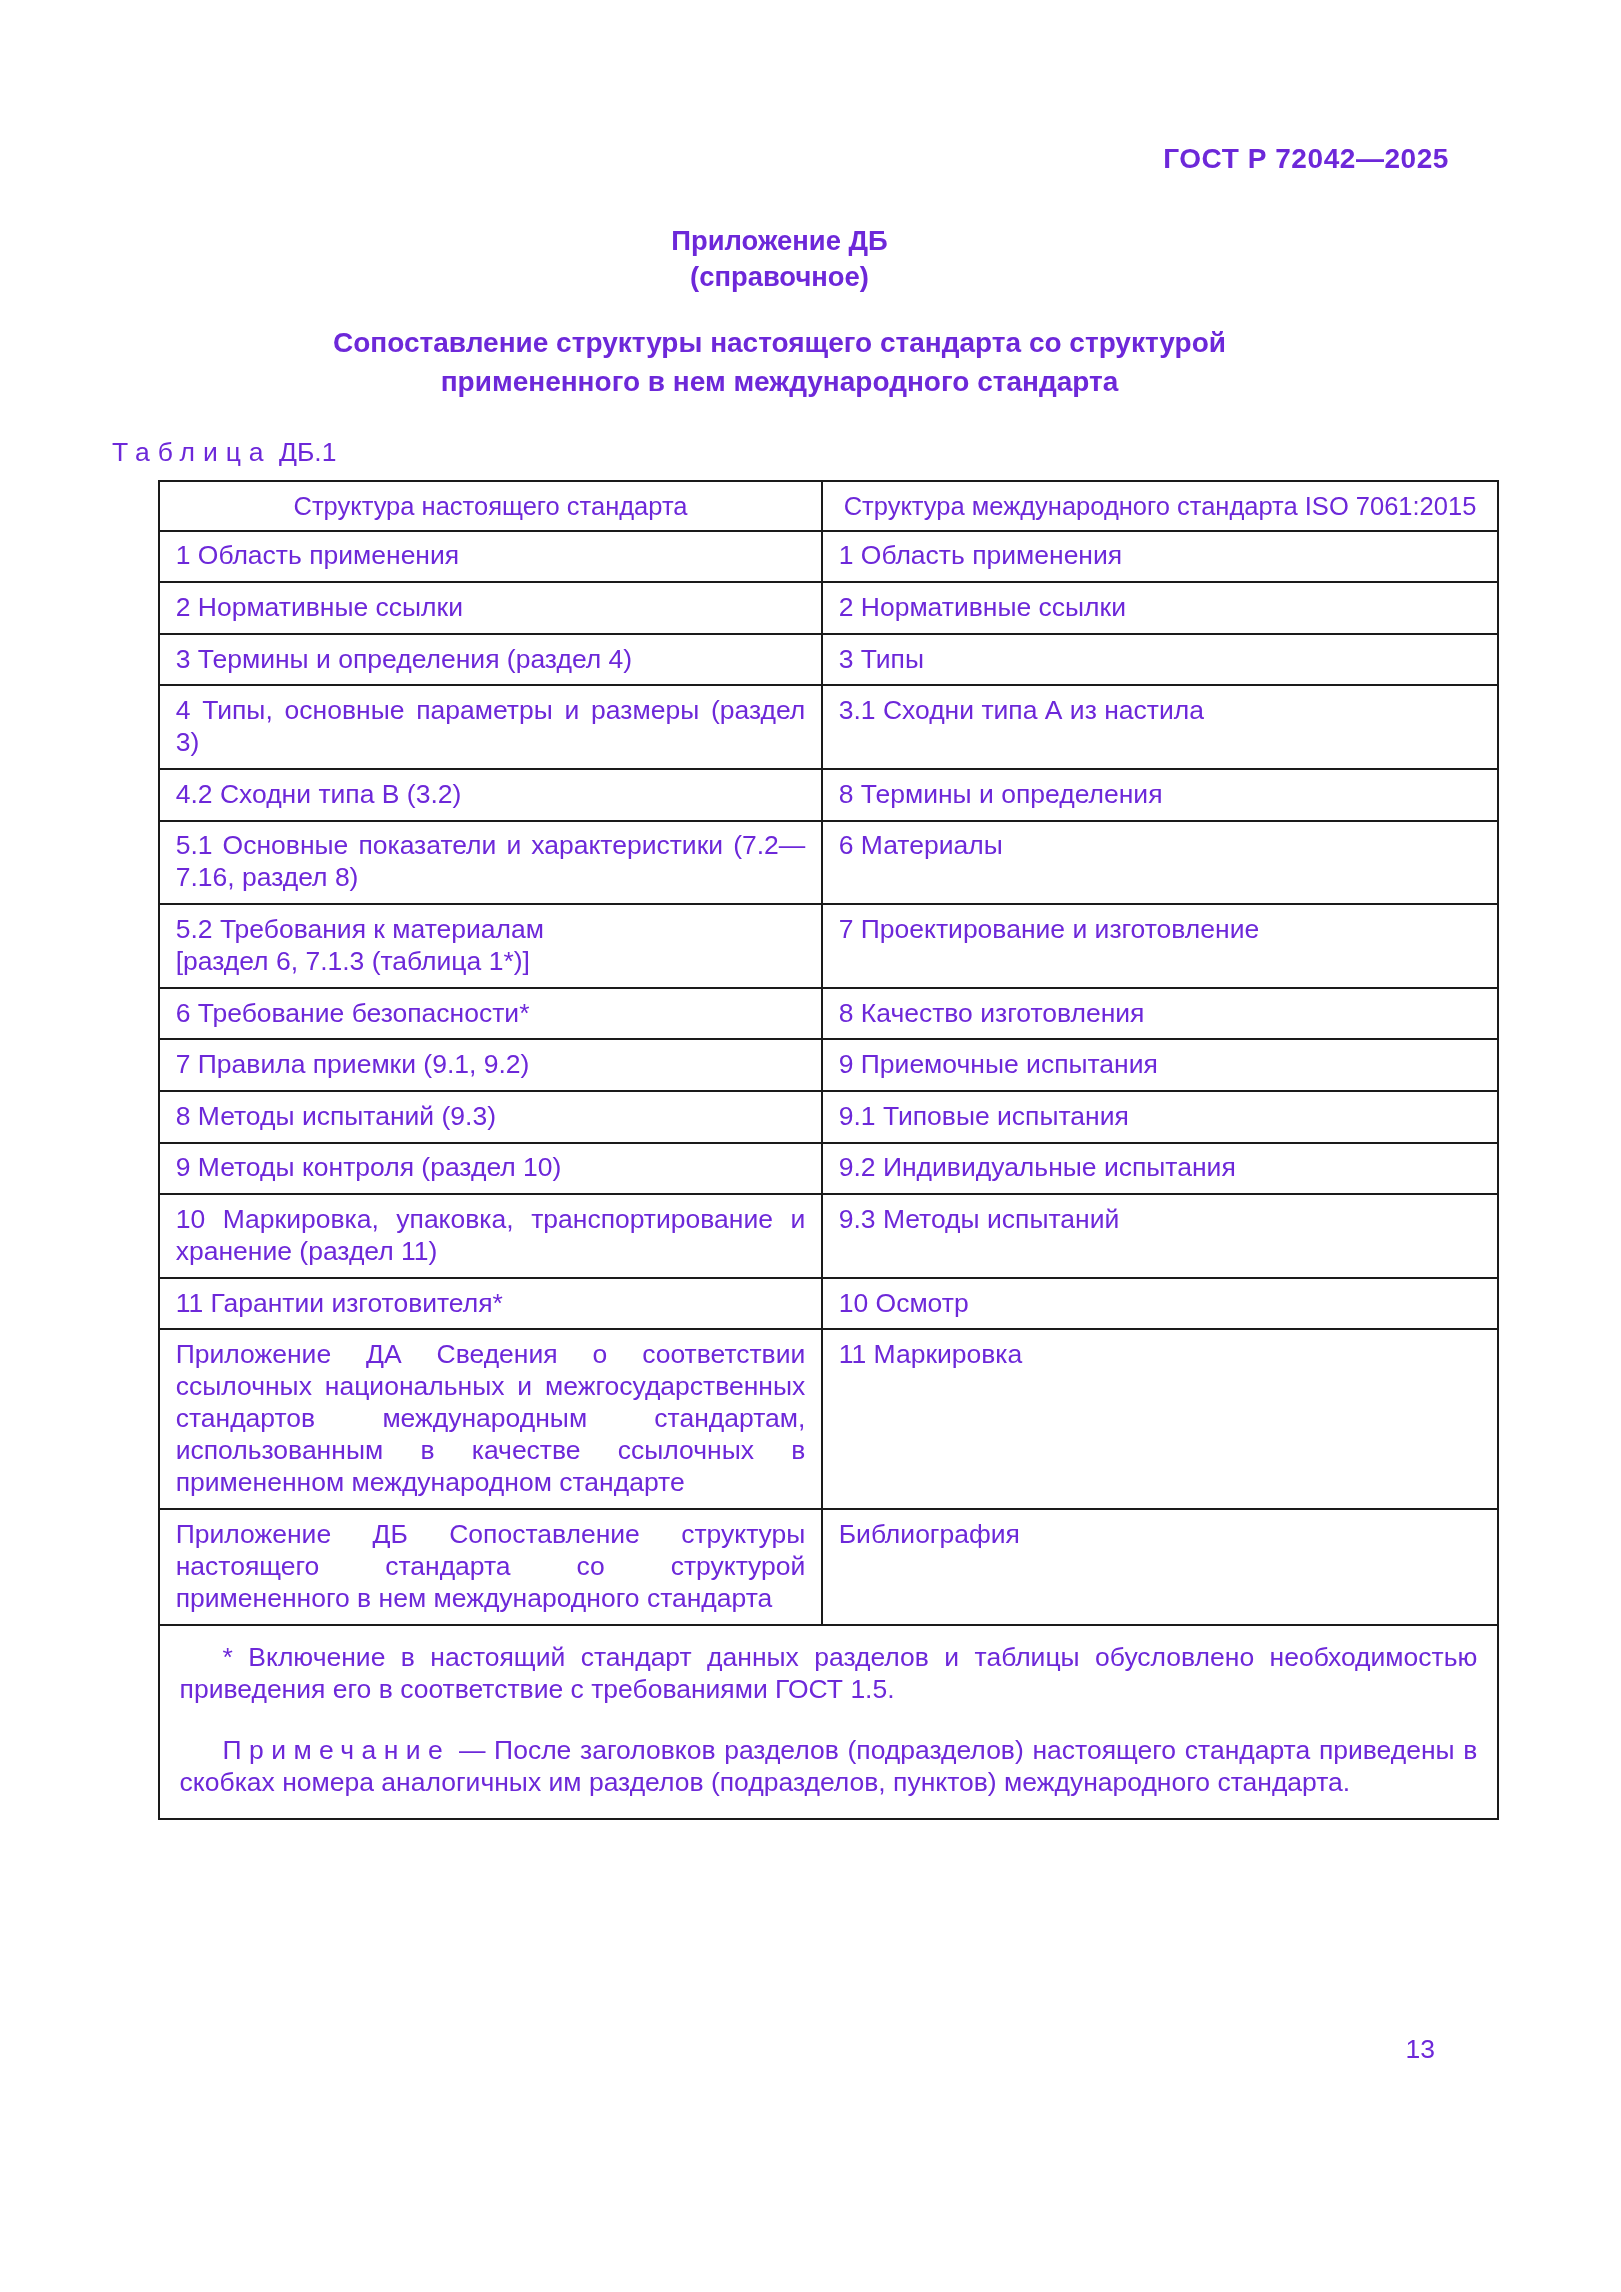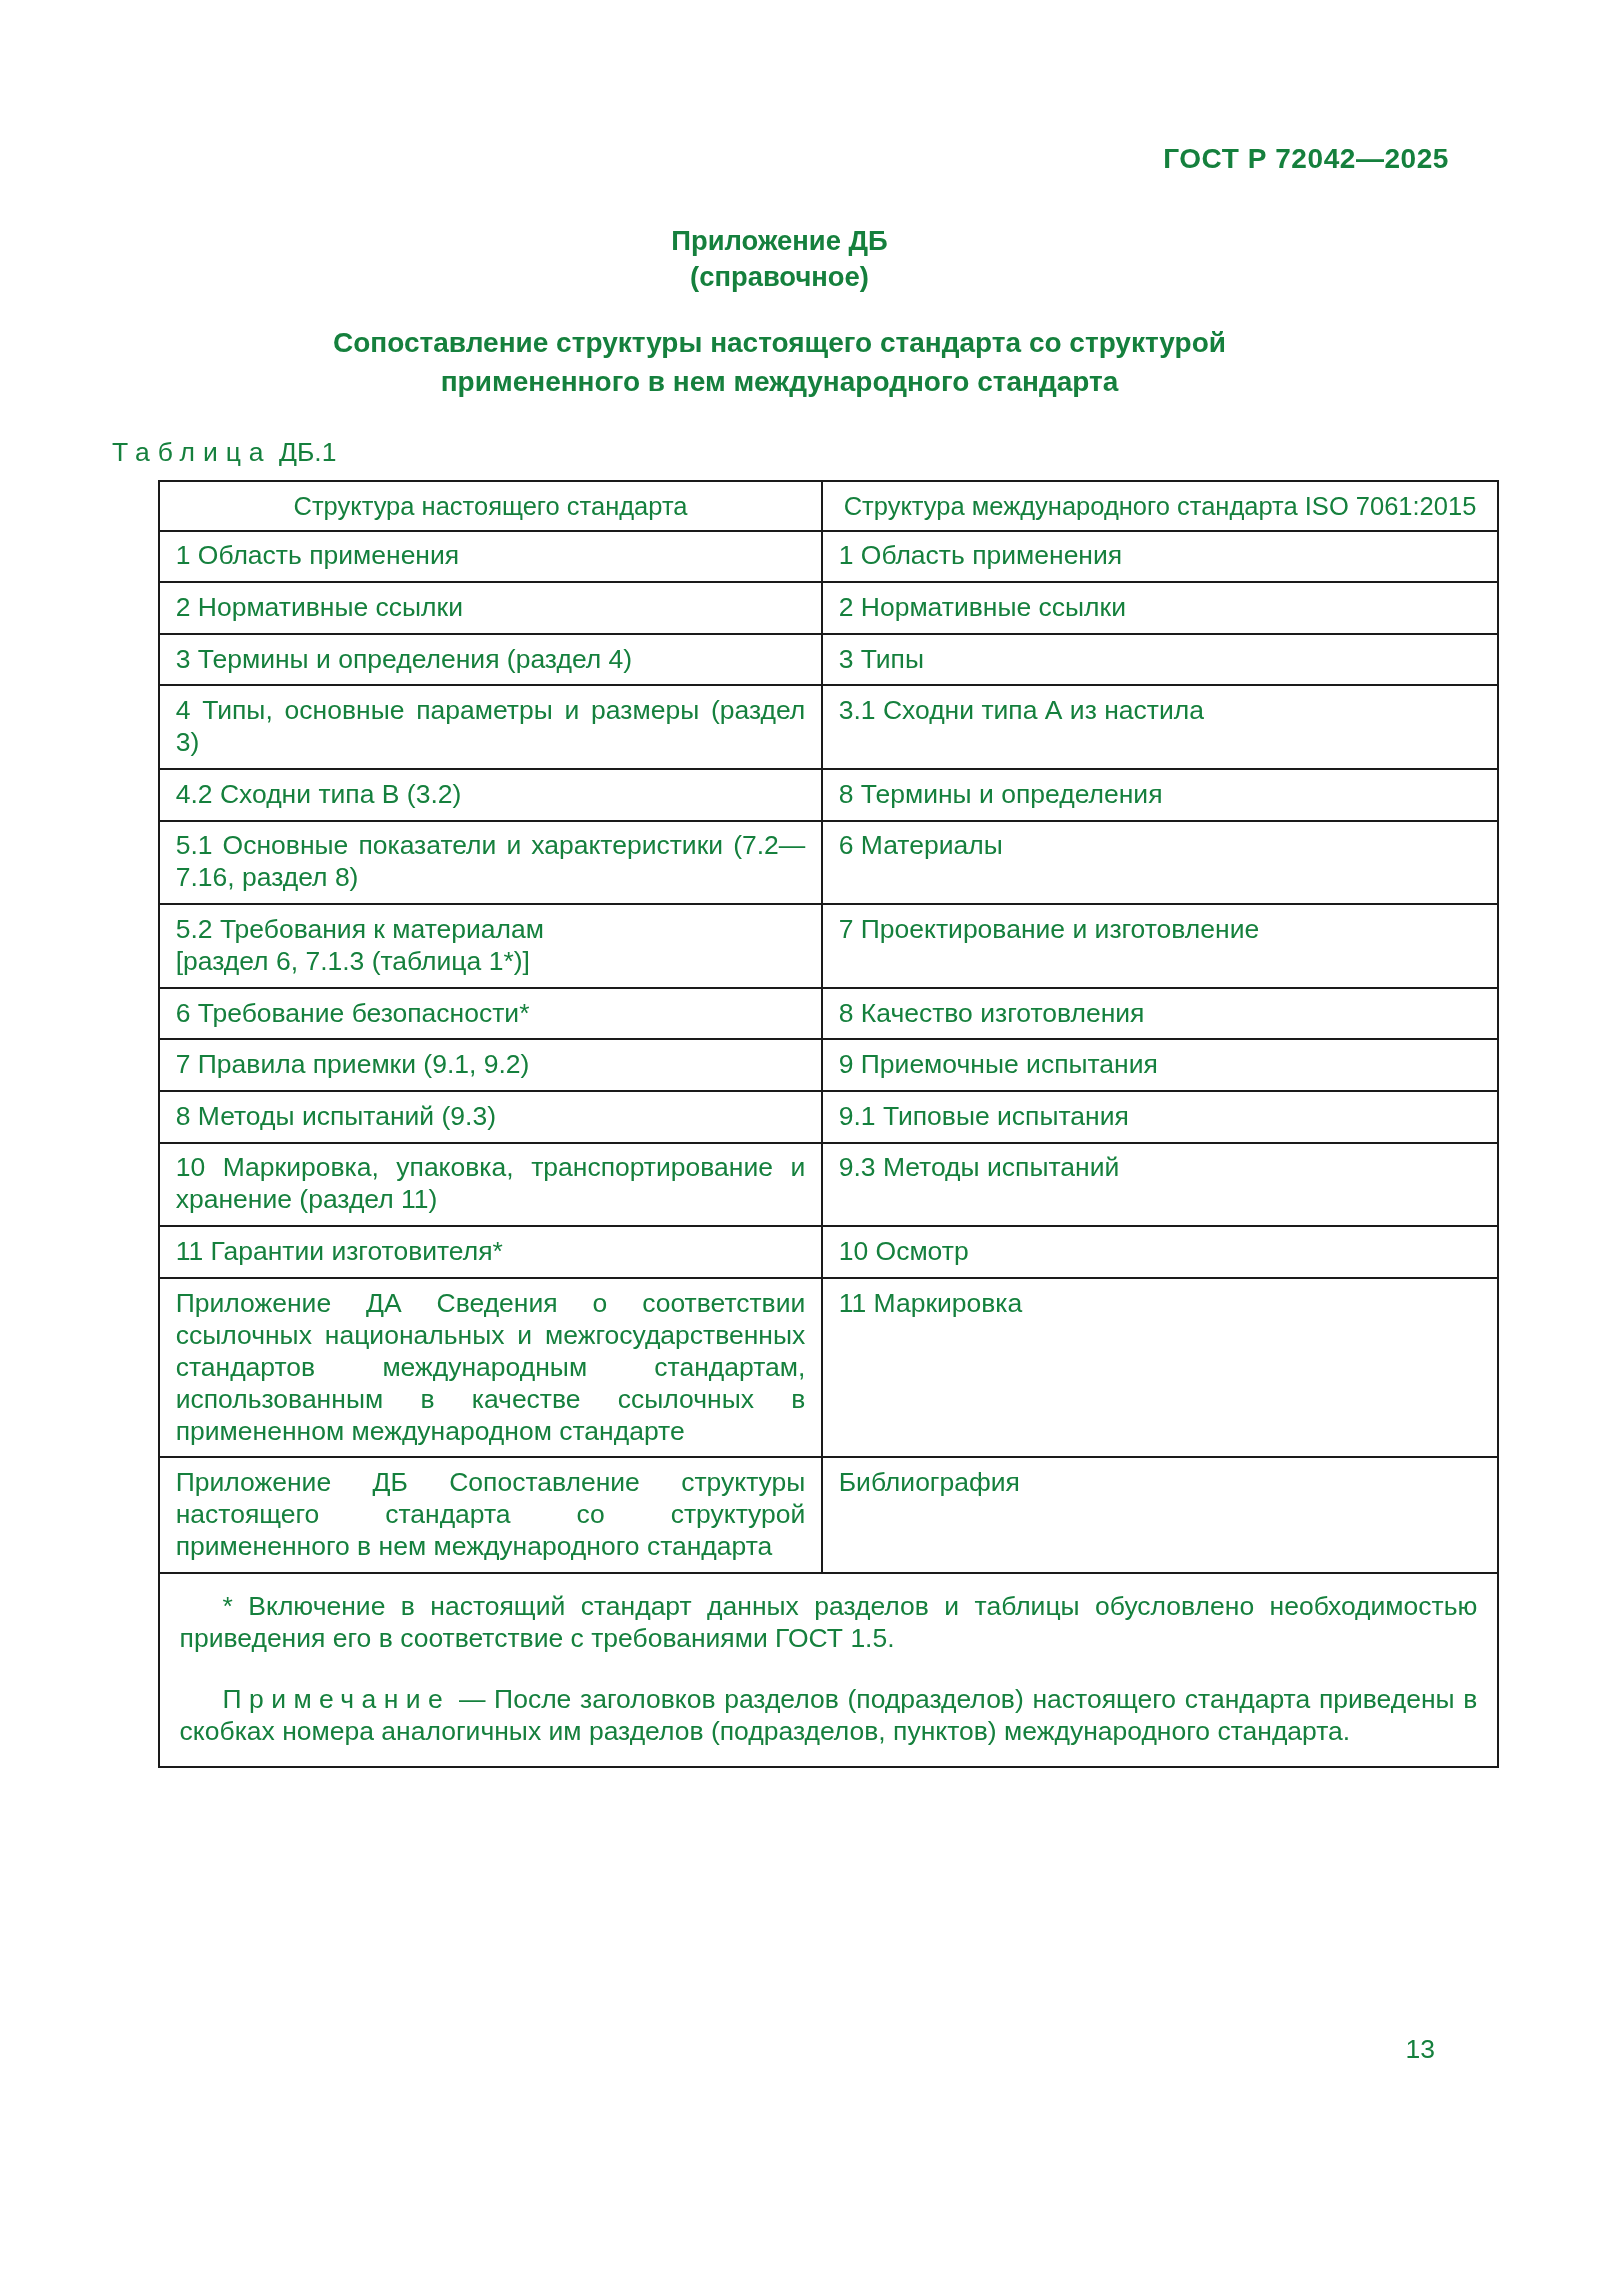--- a/index.html
+++ b/index.html
@@ -7,21 +7,21 @@
     padding: 0;
     background: #9a9a9a;
     font-family: "Liberation Sans", "DejaVu Sans", sans-serif;
   }
   .page {
     position: relative;
     width: 1621px;
     height: 2293px;
     margin: 0 auto;
     background: #ffffff;
-    color: #15803d;
+    color: #6d28d9;
   }
   .doc-header {
     position: absolute;
     top: 143px;
     left: 110px;
     width: 1339px;
     text-align: right;
     font-size: 28px;
     font-weight: bold;
     letter-spacing: 0.02em;
@@ -171,20 +171,24 @@
       </tr>
       <tr>
         <td>7 Правила приемки (9.1, 9.2)</td>
         <td>9 Приемочные испытания</td>
       </tr>
       <tr>
         <td>8 Методы испытаний (9.3)</td>
         <td>9.1 Типовые испытания</td>
       </tr>
       <tr>
+        <td>9 Методы контроля (раздел 10)</td>
+        <td>9.2 Индивидуальные испытания</td>
+      </tr>
+      <tr>
         <td>10 Маркировка, упаковка, транспортирование и хранение (раздел 11)</td>
         <td>9.3 Методы испытаний</td>
       </tr>
       <tr>
         <td>11 Гарантии изготовителя*</td>
         <td>10 Осмотр</td>
       </tr>
       <tr>
         <td>Приложение ДА Сведения о соответствии ссылочных национальных и межгосударственных стандартов международным стандартам, использованным в качестве ссылочных в примененном международном стандарте</td>
         <td>11 Маркировка</td>

